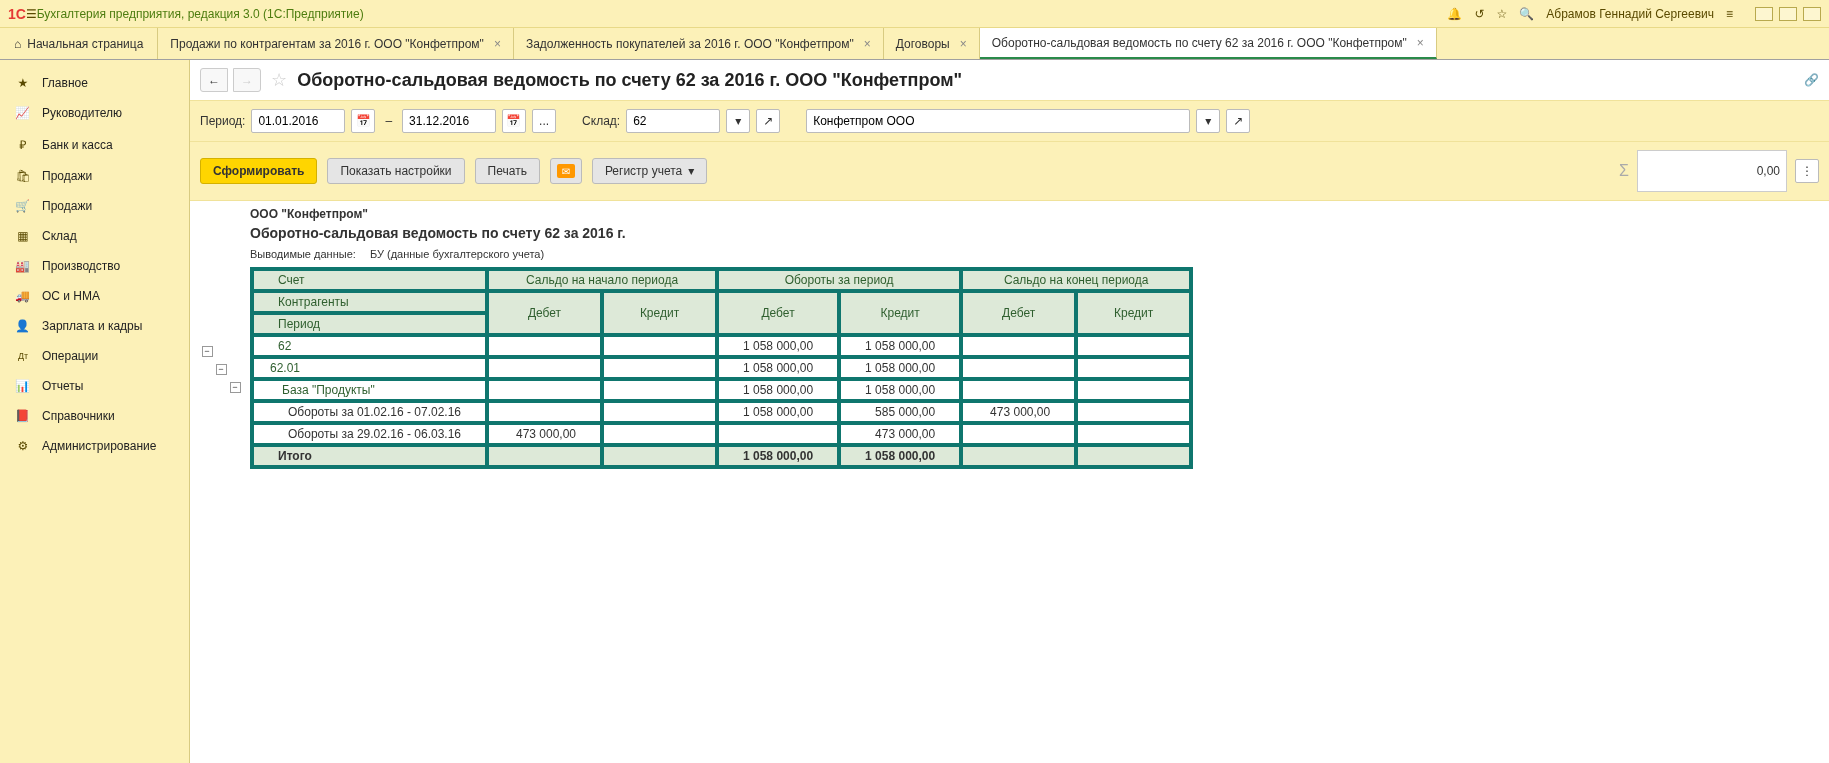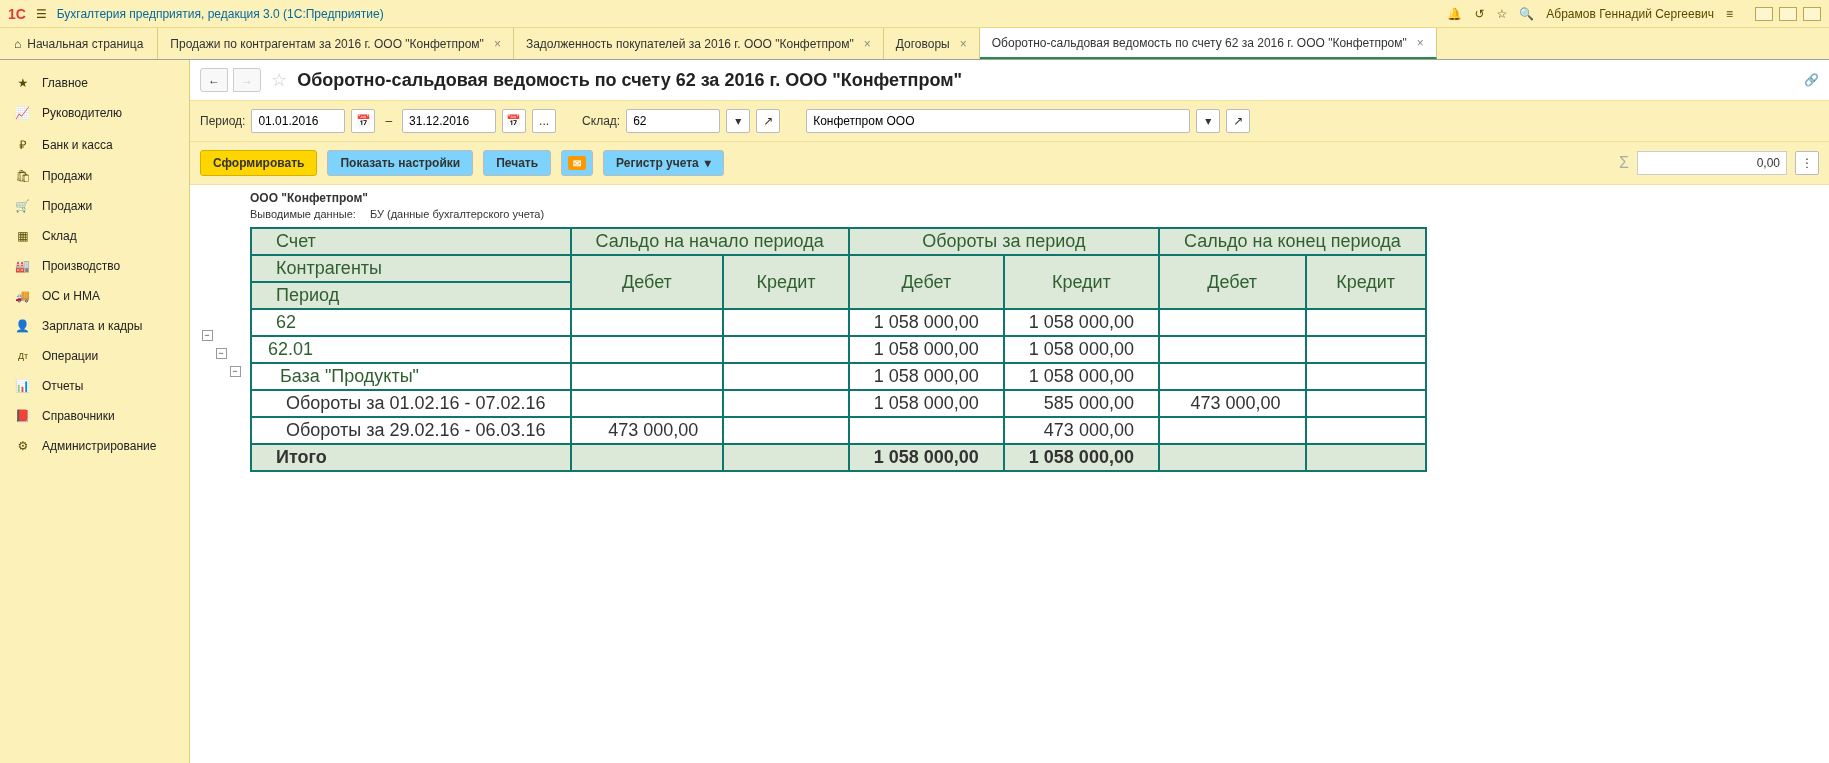--- a/index.html
+++ b/index.html
@@ -1,23 +1,23 @@
 <!DOCTYPE html>
 <html><head>
 <meta charset="utf-8">
 <style>
   * { box-sizing: border-box; margin: 0; padding: 0; }
   body { font-family: Arial, sans-serif; font-size: 12px; background: #fff; color: #333; }
   
   
   .titlebar { background: #fcf1b8; height: 28px; display: flex; align-items: center; padding: 0 8px; border-bottom: 1px solid #e8d988; }
-  .titlebar-left { display: flex; align-items: center; gap: 10px; }
+  .titlebar-left { display: flex; align-items: center; }
   .logo-1c { color: #e53935; font-weight: bold; font-size: 14px; }
   .hamburger { cursor: pointer; }
-  .app-title { color: #0369a1; }
+  .app-title { color: #4d7c0f; }
   .titlebar-right { margin-left: auto; display: flex; align-items: center; gap: 12px; }
   .tb-icon { cursor: pointer; color: #5a4a00; }
   .user-name { color: #5a4a00; }
   .win-controls { display: flex; gap: 6px; margin-left: 10px; }
   .win-btn { width: 18px; height: 14px; border: 1px solid #b8a94e; background: #fdf6d0; }
   
   
   .tabs-row { background: #fcf1b8; height: 32px; display: flex; align-items: stretch; border-bottom: 1px solid #a0a0a0; }
   .home-tab { display: flex; align-items: center; gap: 6px; padding: 0 14px; border-right: 1px solid #d8cb82; cursor: pointer; }
   .tab { display: flex; align-items: center; gap: 6px; padding: 0 12px; border-right: 1px solid #d8cb82; cursor: pointer; position: relative; }
@@ -45,44 +45,44 @@
   
   .params-bar { background: #fcf1b8; padding: 8px 10px; display: flex; align-items: center; gap: 6px; border-top:1px solid #f0e29a; border-bottom:1px solid #f0e29a; }
   .label { color: #333; }
   .field { height: 24px; border: 1px solid #bbb; background: #fff; padding: 0 6px; display: flex; align-items: center; border-radius: 2px; }
   .field-input { border: none; outline: none; width: 80px; font-size: 12px; }
   .field-input.wide { width: 370px; }
   .icon-btn { width: 24px; height: 24px; border: 1px solid #bbb; background: #fff; cursor: pointer; display: flex; align-items: center; justify-content: center; border-radius: 2px; }
   .dash { margin: 0 4px; }
   
   .action-bar { background: #fcf1b8; padding: 8px 10px; display: flex; align-items: center; gap: 10px; border-bottom:1px solid #f0e29a; }
-  .btn { height: 26px; padding: 0 12px; border: 1px solid #bbb; background: #7dd3fc; border-radius: 3px; cursor: pointer; display: flex; align-items: center; font-weight: bold; }
+  .btn { height: 26px; padding: 0 12px; border: 1px solid #bbb; background: #e5e5e5; border-radius: 3px; cursor: pointer; display: flex; align-items: center; }
   .btn.primary { background: #ffd500; border-color: #d4b100; font-weight: bold; }
   .btn .caret { margin-left: 6px; }
   .mail-btn { width: 32px; padding:0; justify-content:center; }
   .mail-icon-box { background:#ff9800; color:#fff; width:18px; height:14px; display:flex; align-items:center; justify-content:center; font-size:10px; border-radius:2px; }
   .sigma-area { margin-left: auto; display: flex; align-items: center; gap: 8px; }
   .sigma { font-size: 16px; color: #aaa; }
-  .sum-field { width: 150px; height: 24px; border: 1px solid #ccc; text-align: right; padding: 0 6px; background:#fff; display:flex; align-items:center; justify-content:flex-end; }
+  .sum-field { width: 150px; height: 42px; border: 1px solid #ccc; text-align: right; padding: 0 6px; background:#fff; display:flex; align-items:center; justify-content:flex-end; }
   
   
   .report-wrap { padding: 4px 10px 10px 10px; position: relative; }
   .tree-gutter { position: absolute; left: 10px; top: 145px; }
   .tree-box { width: 11px; height: 11px; border: 1px solid #999; background: #fff; display: flex; align-items: center; justify-content: center; font-size: 9px; line-height: 1; cursor: pointer; margin-bottom: 7px; }
   .tree-col { display: flex; }
   .tc { width: 14px; display:flex; flex-direction:column; align-items:center; }
   
   .report { margin-left: 50px; }
   .rpt-org { font-weight: bold; padding: 2px 0; }
   .rpt-title { font-weight: bold; font-size: 14px; padding: 2px 0 6px 0; }
   .rpt-meta-row { display:flex; padding:1px 0; font-size:11px; }
   .rpt-meta-label { width:120px; }
   
   table.rpt { border-collapse: collapse; margin-top: 6px; }
-  table.rpt th, table.rpt td { border: 2px solid #0f766e; padding: 2px 24px; font-size: 18px; }
+  table.rpt th, table.rpt td { border: 4px solid #0f766e; padding: 2px 24px; font-size: 12px; }
   table.rpt th { background: #dde9d8; font-weight: normal; text-align: center; color: #2f5f2f; }
   table.rpt th.row-head { background: #dde9d8; text-align: left; min-width: 230px; }
   table.rpt td { background: #fff; }
   table.rpt td.num { text-align: right; min-width: 115px; }
   table.rpt tr.acct td:first-child { color: #2f5f2f; }
   table.rpt tr.total td { font-weight: bold; background: #dde9d8; }
   table.rpt tr.total td:first-child { text-align:left; }
   .indent1 { padding-left: 16px !important; }
   .indent2 { padding-left: 28px !important; }
   .indent3 { padding-left: 34px !important; }
@@ -261,20 +261,21 @@
               <div class="tree-box">−</div>
             </div>
           <div class="tc" style="padding-top:36px;">
               <div class="tree-box">−</div>
             </div>
         </div>
       </div>
 
       <div class="report">
         <div class="rpt-org">ООО "Конфетпром"</div>
+        <div class="rpt-title">Оборотно-сальдовая ведомость по счету 62 за 2016 г.</div>
         <div class="rpt-meta-row">
           <div class="rpt-meta-label">Выводимые данные:</div>
           <div>БУ (данные бухгалтерского учета)</div>
         </div>
 
         <table class="rpt">
           <tbody>
               <tr>
             <th class="row-head">Счет</th>
             <th colspan="2">Сальдо на начало периода</th>

